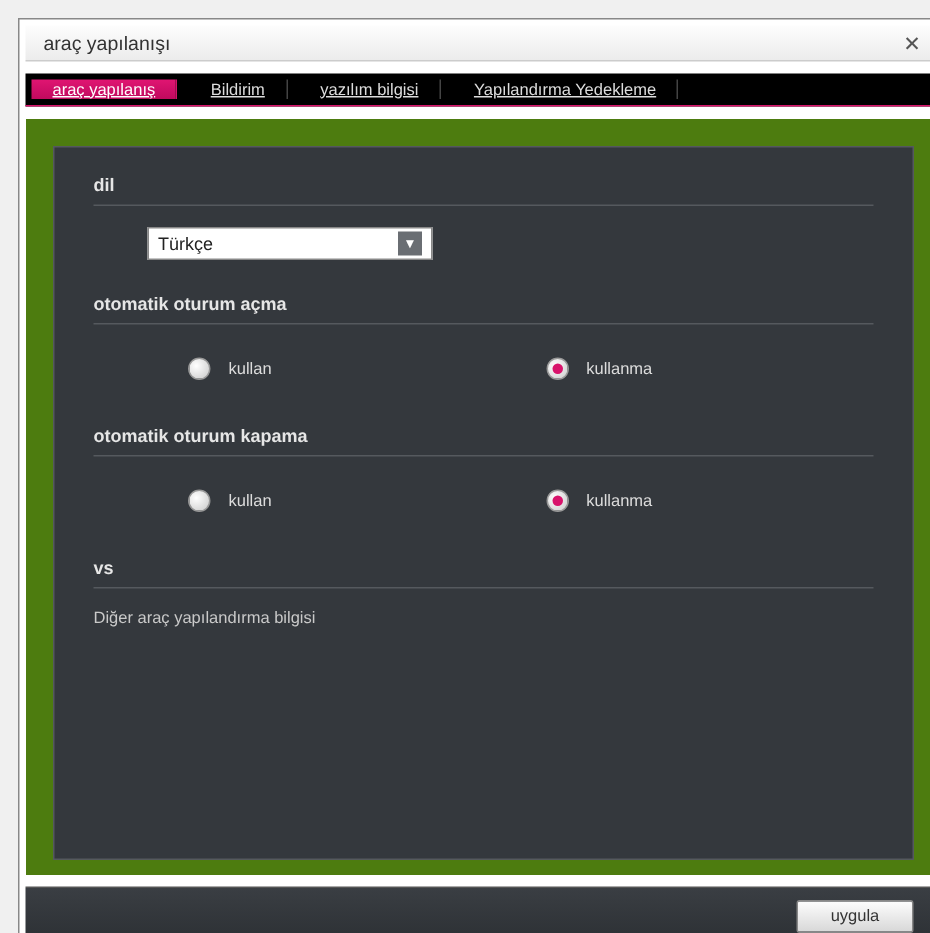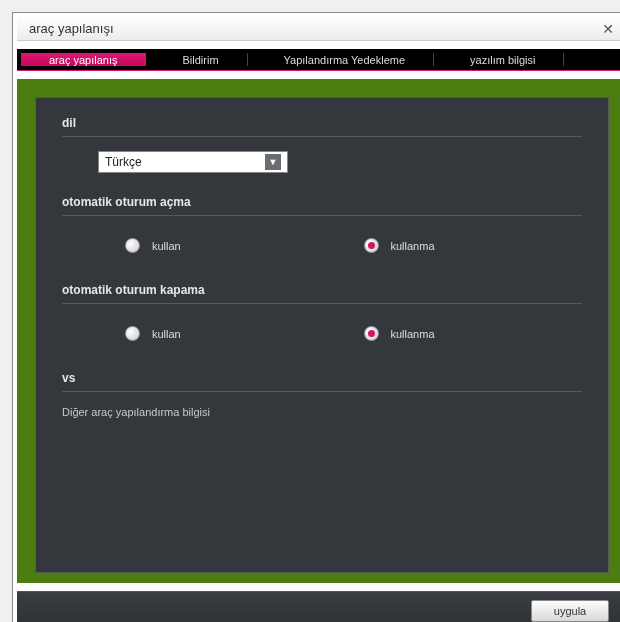--- a/index.html
+++ b/index.html
@@ -43,27 +43,28 @@
     cursor: pointer;
   }
   .tabbar {
     height: 22px;
     background: #000;
     display: flex;
     align-items: stretch;
     border-bottom: 1px solid #d8136b;
   }
   .tab {
-    padding: 0 24px;
+    padding: 0 10px;
     display: flex;
     align-items: center;
     color: #ddd;
     font-size: 11px;
     border-right: 1px solid #444;
     cursor: pointer;
+    text-decoration: underline;
   }
   .tab.active {
     background: linear-gradient(to bottom, #e01572, #c00a5e);
     color: #fff;
     border-right: 1px solid #d8136b;
   }
   .content {
     flex: 1;
     background: #4d7c0f;
     padding: 14px;
@@ -199,24 +200,24 @@
   </div>
 
   <div class="tabbar">
     <div class="tab active">
         <span>araç yapılanış</span>
       </div>
     <div class="tab">
         <span>Bildirim</span>
       </div>
     <div class="tab">
+        <span>yazılım bilgisi</span>
+      </div>
+    <div class="tab">
         <span>Yapılandırma Yedekleme</span>
-      </div>
-    <div class="tab">
-        <span>yazılım bilgisi</span>
       </div>
   </div>
 
   <div class="content">
     <div class="panel">
 
       <div class="section">
         <div class="section-title">dil</div>
         <div class="lang-select">
           <span>Türkçe</span>

